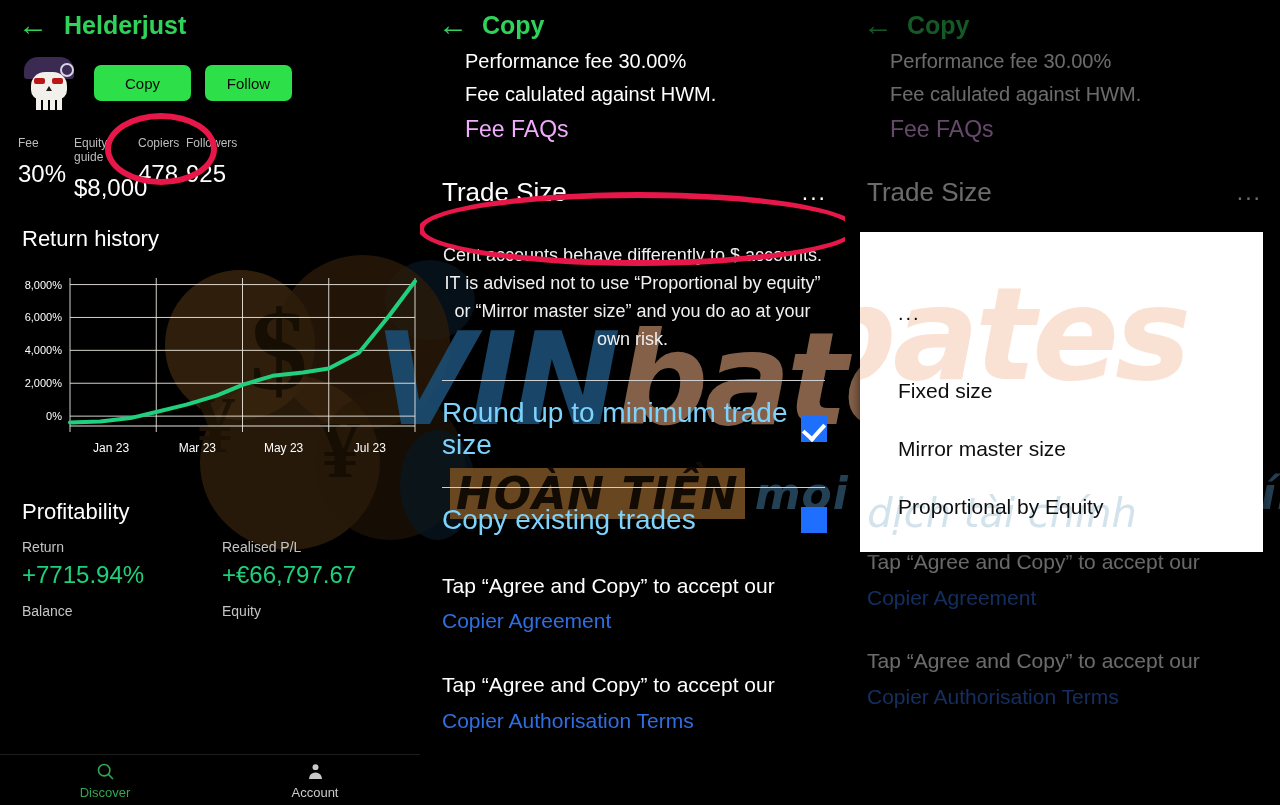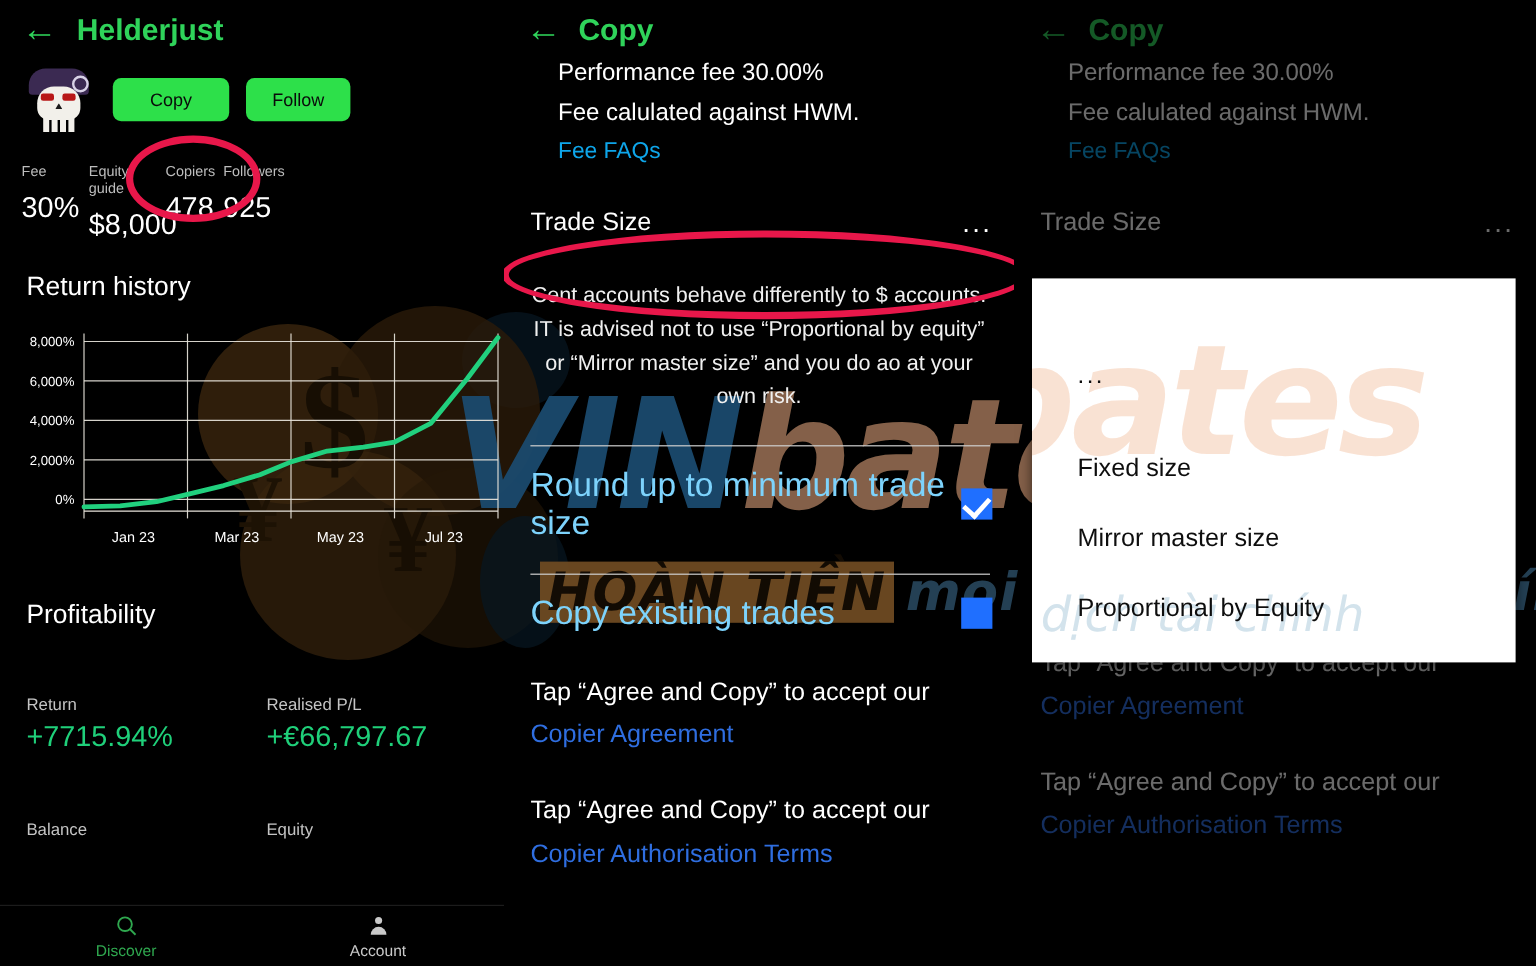--- a/index.html
+++ b/index.html
@@ -92,42 +92,42 @@
   .s0{width:56px;} .s1{width:64px;} .s2{width:48px;} .s3{width:60px;}
 
   .sec-title{font-size:22px;color:#fff;padding:24px 0 0 22px;}
 
   .chart-wrap{position:relative;margin:16px 0 0 0;width:420px;height:215px;}
   .chart-wrap svg{display:block;}
   .axlab{font-size:11px;fill:#fff;font-family:"Liberation Sans",sans-serif;}
   .xlab{font-size:12px;fill:#fff;font-family:"Liberation Sans",sans-serif;}
 
   .prof-grid{display:flex;flex-wrap:wrap;padding:14px 0 0 22px;width:400px;}
-  .pcell{width:200px;margin-bottom:14px;margin-top:40px;}
+  .pcell{width:200px;margin-bottom:14px;}
   .pcell .k{font-size:14px;color:#c4c4c4;margin-bottom:6px;}
   .pcell .v{font-size:24px;}
   .green{color:#1fd07a;} .white{color:#fff;} .red{color:#e8485c;}
 
   .tabbar{position:absolute;left:0;bottom:0;width:420px;height:50px;
      border-top:1px solid #1c1c1c;display:flex;background:#000;z-index:20;}
   .tab{flex:1;display:flex;flex-direction:column;align-items:center;justify-content:center;
      gap:3px;cursor:pointer;}
   .tab .lbl{font-size:13px;}
   .tab.active .lbl{color:#2fa84f;}
   .tab .lbl{color:#c9c9c9;}
 
   
   .cp-head{display:flex;align-items:center;gap:14px;padding:10px 0 0 18px;}
   .cp-title{font-size:25px;font-weight:bold;color:#2fd35a;}
   .cp-line{font-size:20px;color:#fff;padding:10px 0 0 45px;}
-  .cp-link{font-size:19px;color:#0ea5e9;padding:10px 0 0 45px;cursor:pointer;}
+  .cp-link{font-size:23px;color:#f0abfc;padding:10px 0 0 45px;cursor:pointer;}
 
   .ts-row{display:flex;align-items:center;justify-content:space-between;
      padding:34px 18px 0 22px;}
-  .ts-label{font-size:21px;color:#fff;}
+  .ts-label{font-size:26px;color:#fff;}
   .ts-dots{font-size:23px;color:#fff;letter-spacing:2px;cursor:pointer;}
   #trade-size-highlight{left:-2px;top:192px;width:428px;height:62px;z-index:40;}
 
   .cp-note{font-size:18px;line-height:1.55;color:#f0f0f0;text-align:center;
      padding:34px 22px 0 22px;}
 
   .divider{height:1px;background:#cfcfcf;margin:26px 20px 0 22px;}
   .opt-row{display:flex;align-items:center;justify-content:space-between;
      padding:16px 18px 0 22px;}
   .opt-label{font-size:28px;color:#7dd3fc;}

